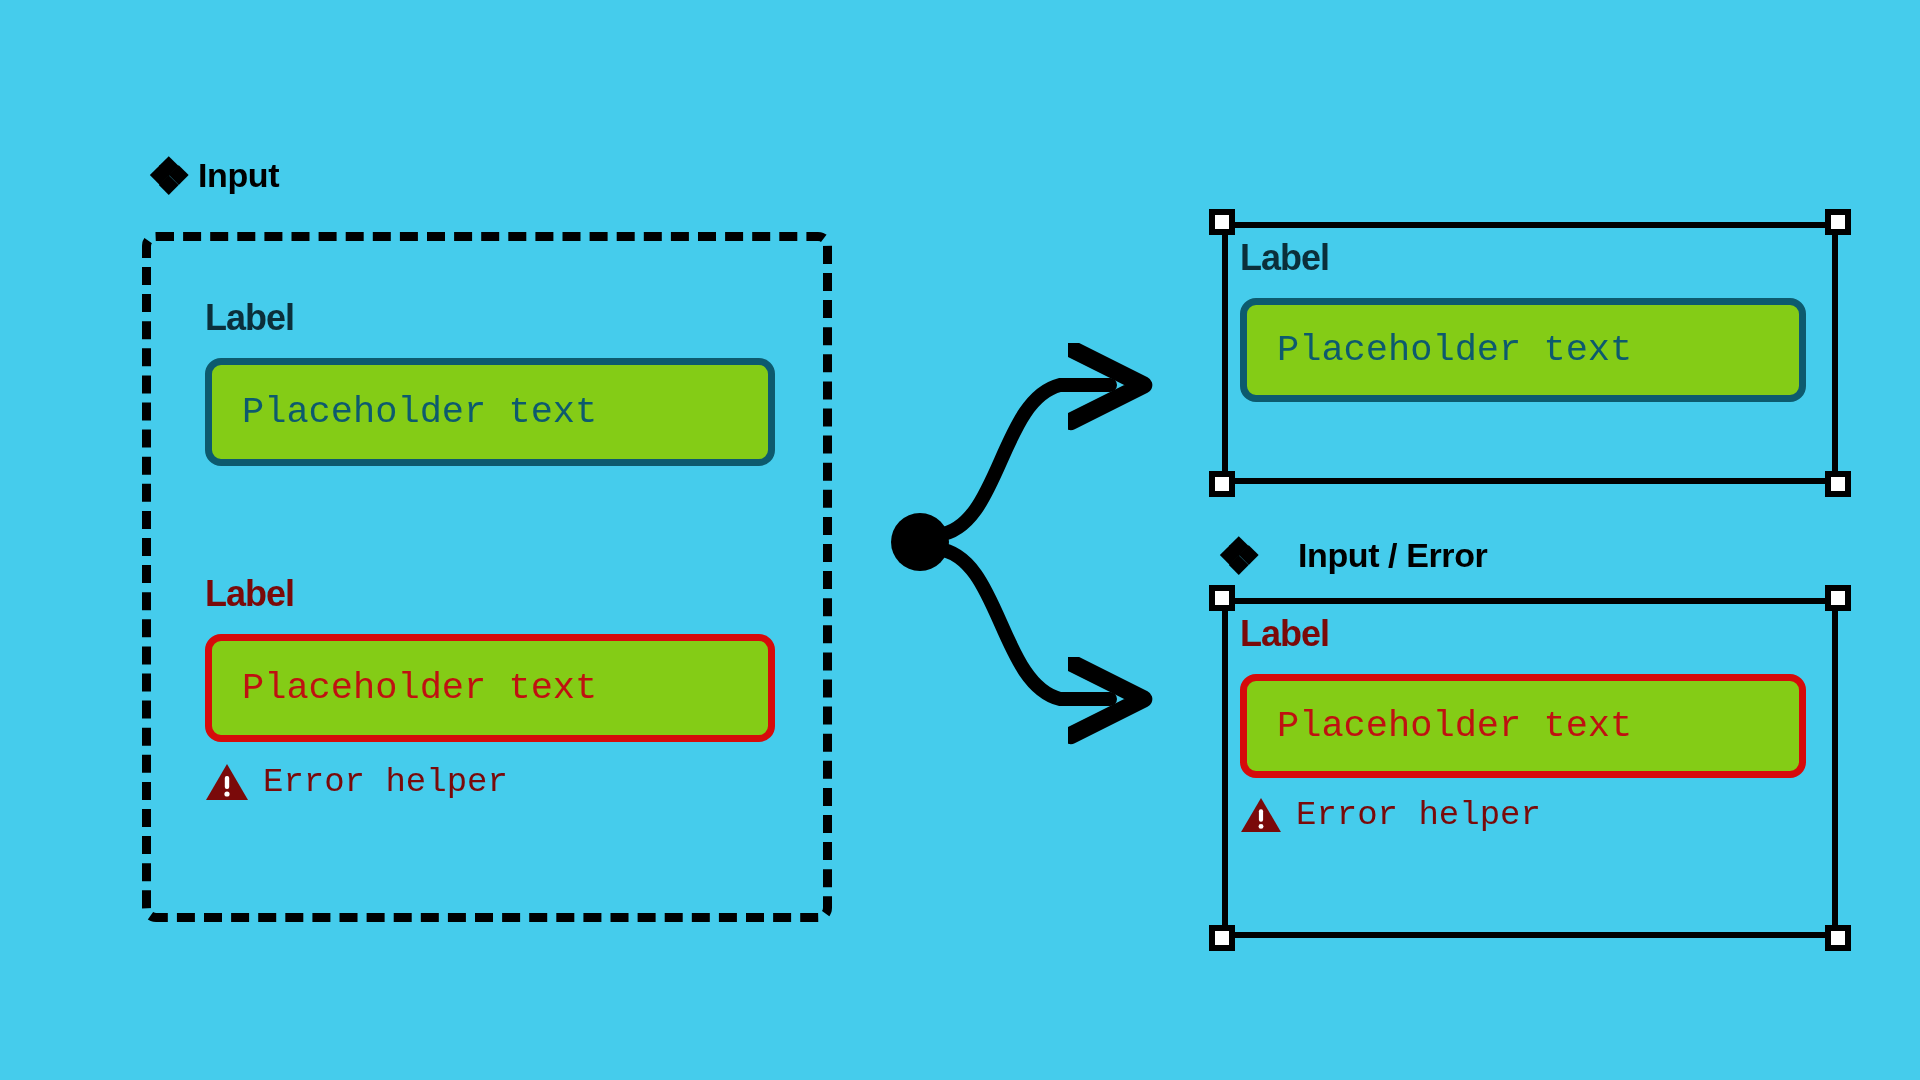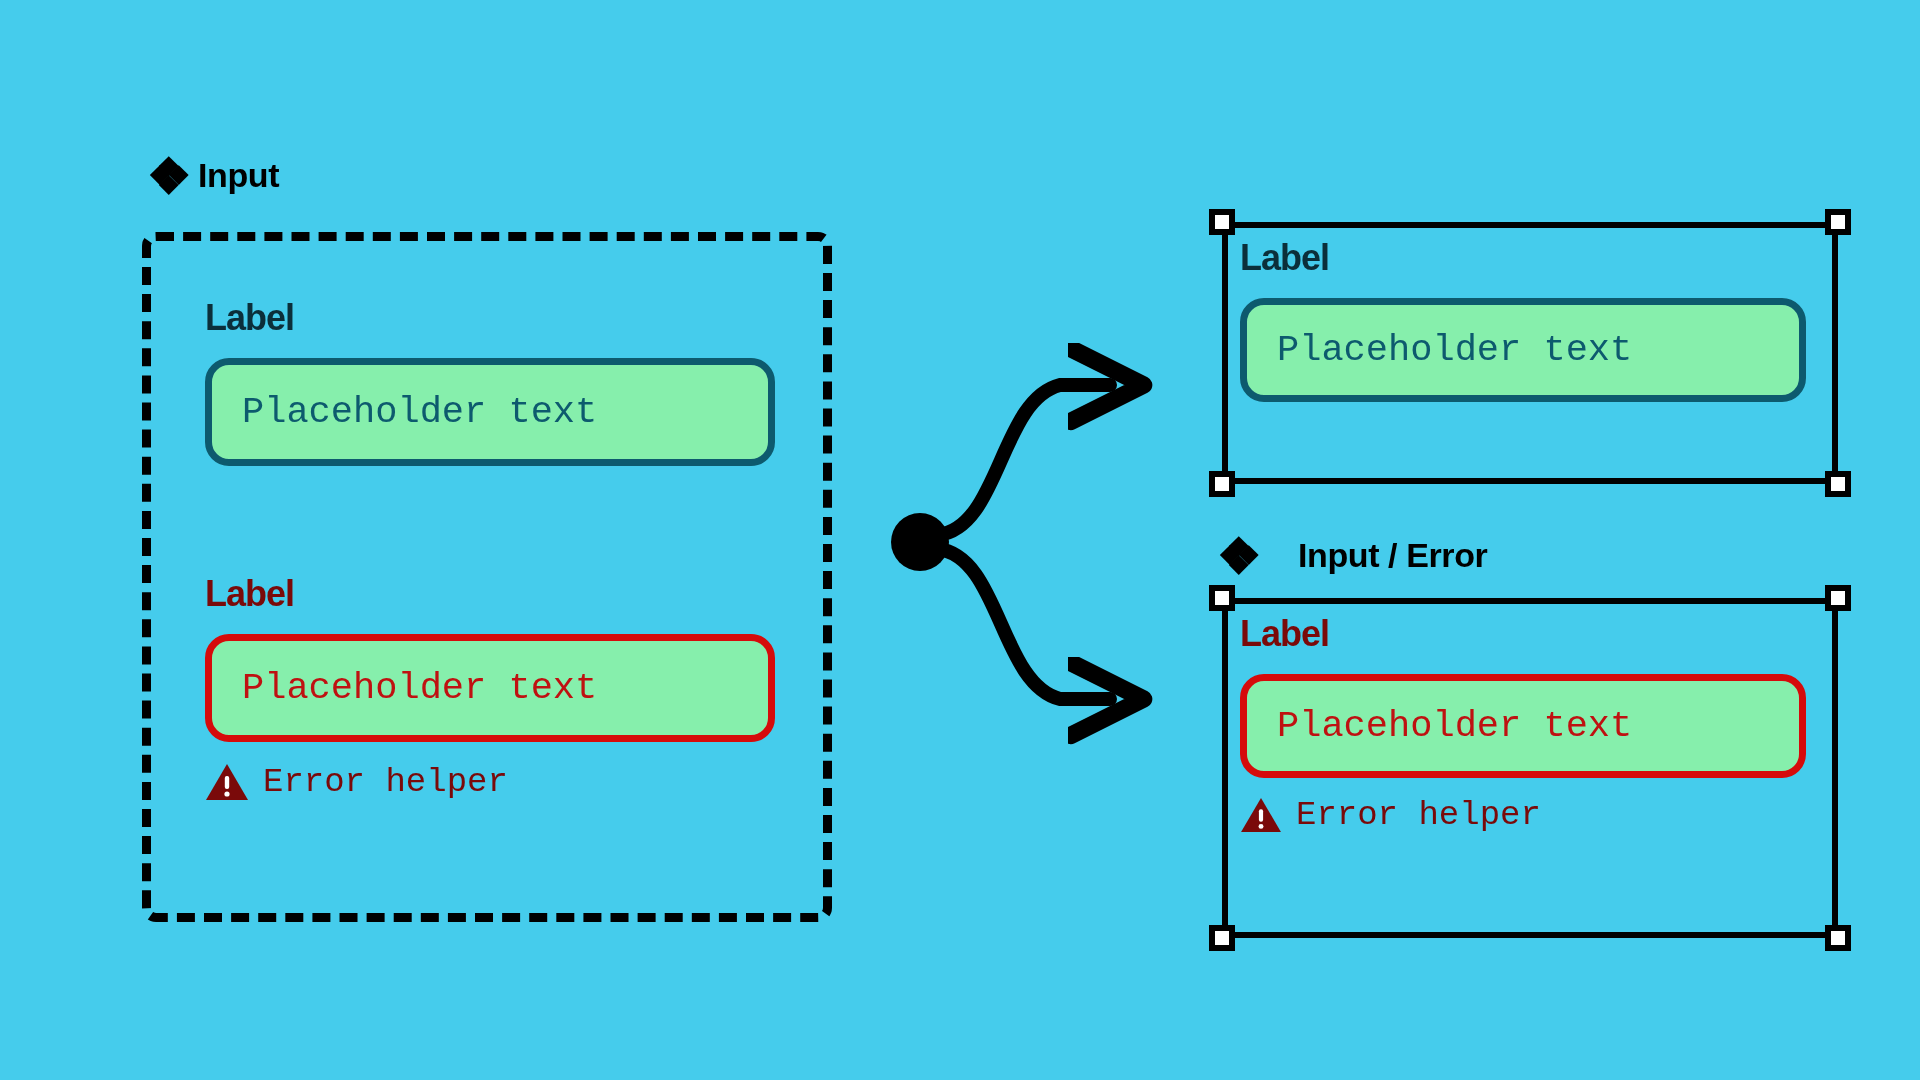--- a/index.html
+++ b/index.html
@@ -77,22 +77,22 @@
     font-weight: bold;
     font-size: 36px;
     line-height: 1;
     letter-spacing: -1px;
     white-space: nowrap;
   }
   .lbl.default { color: #0b2f3a; }
   .lbl.error   { color: #7a0a0a; }
 
   .field {
-    background: #86efac;
-    border-radius: 24px;
+    background: #84cc16;
+    border-radius: 16px;
     box-sizing: border-box;
     display: flex;
     align-items: center;
     font-family: "Liberation Mono", "DejaVu Sans Mono", monospace;
     font-size: 37px;
     letter-spacing: 0px;
     white-space: nowrap;
   }
   .field.default {
     border: 7px solid #0d5a6e;

